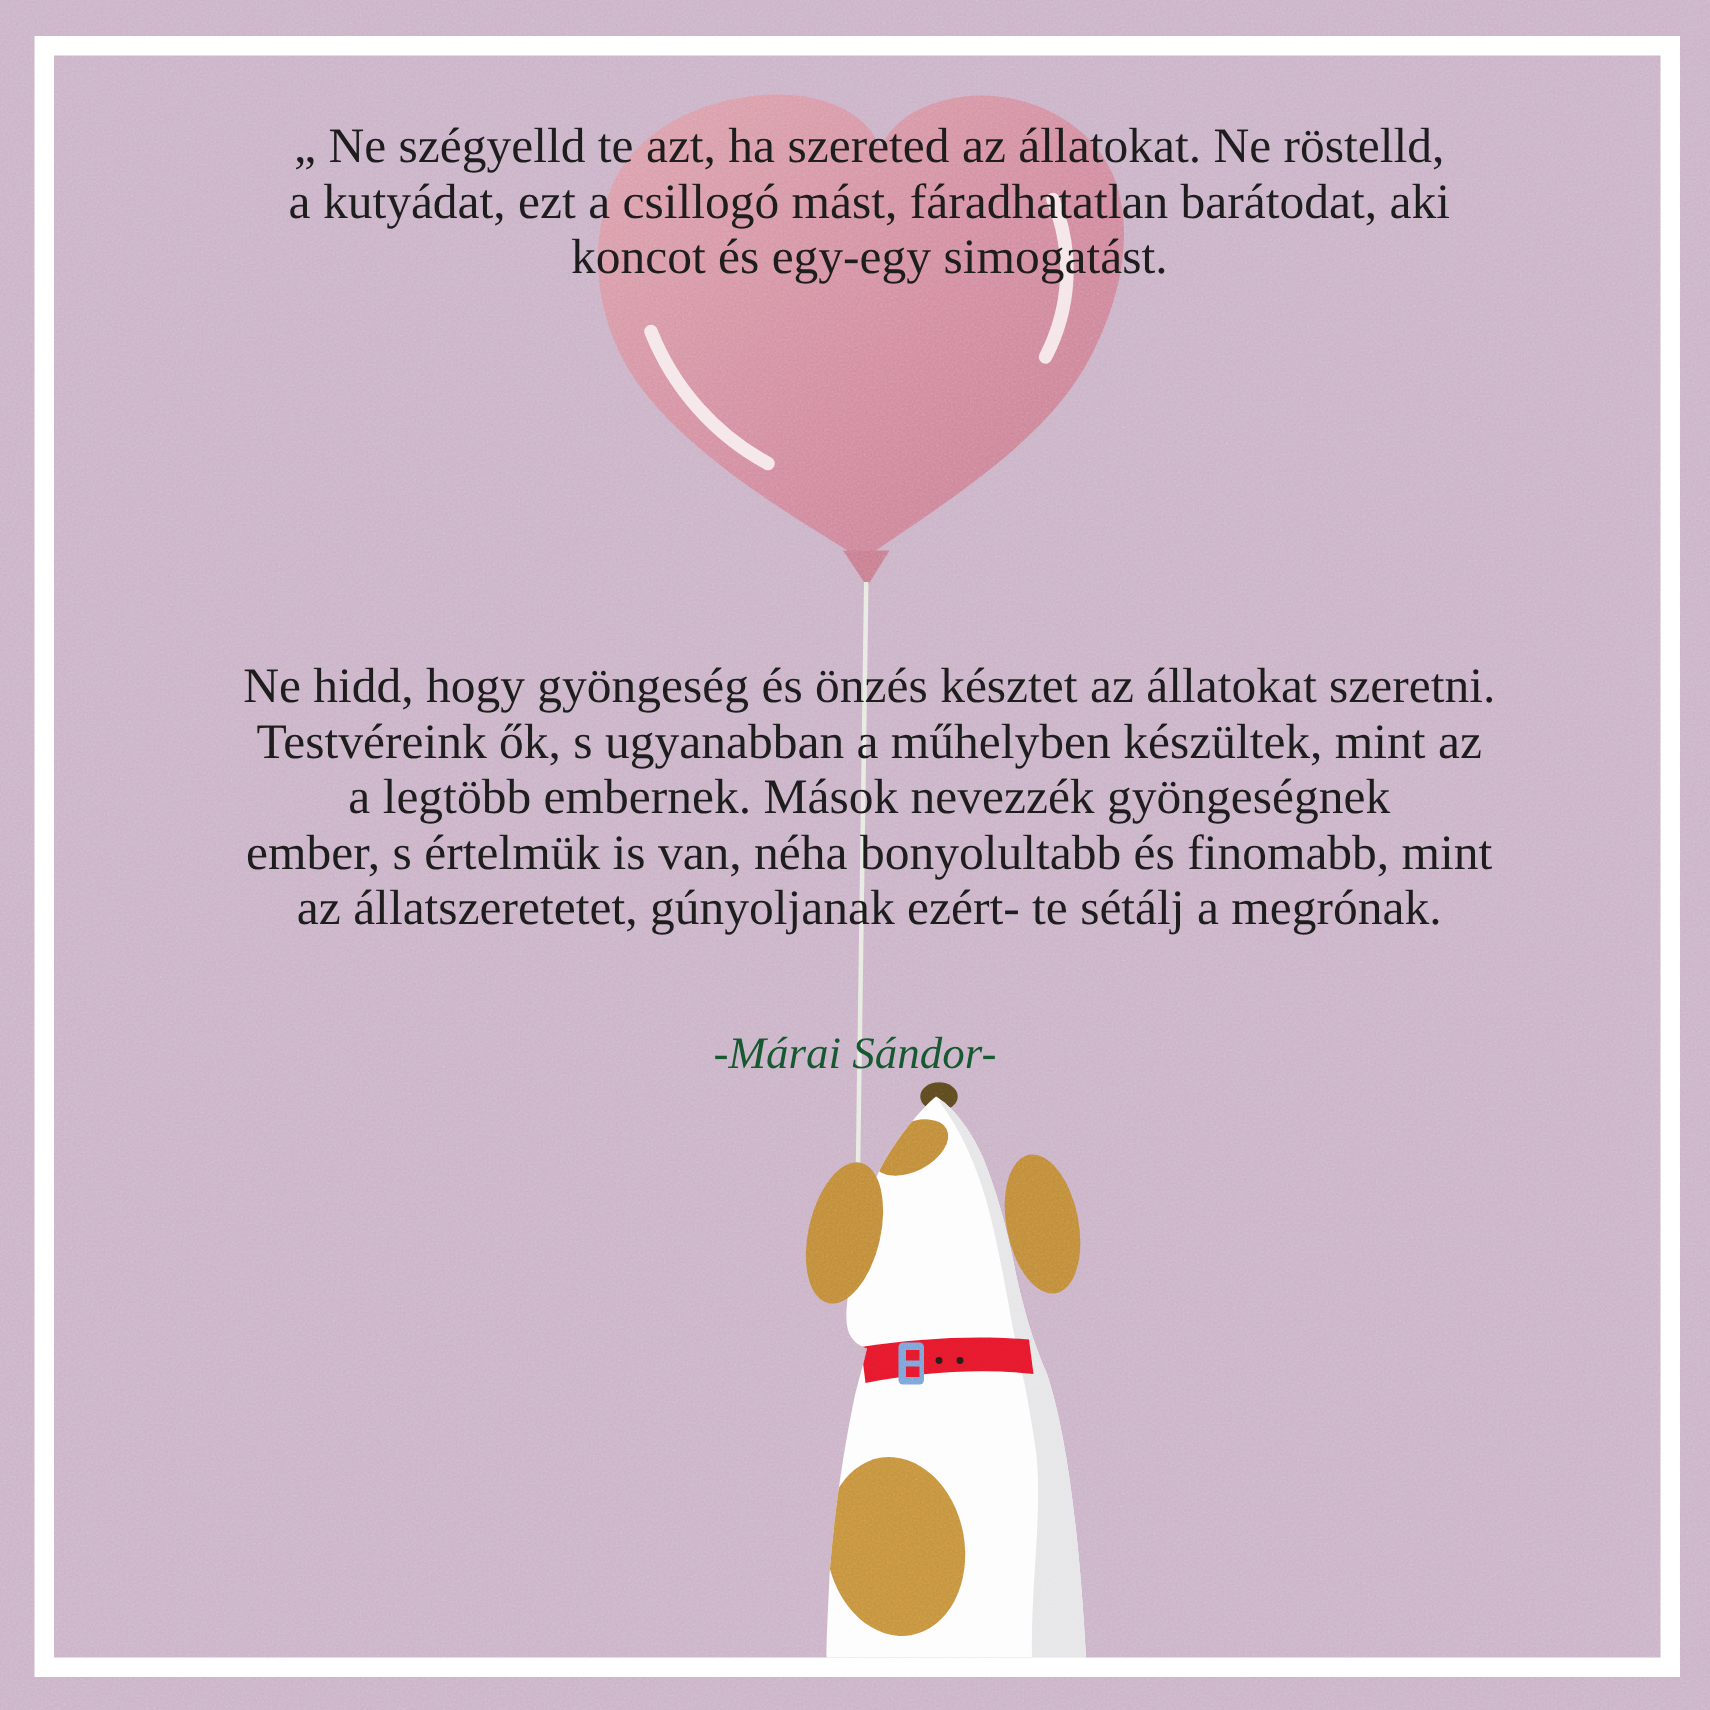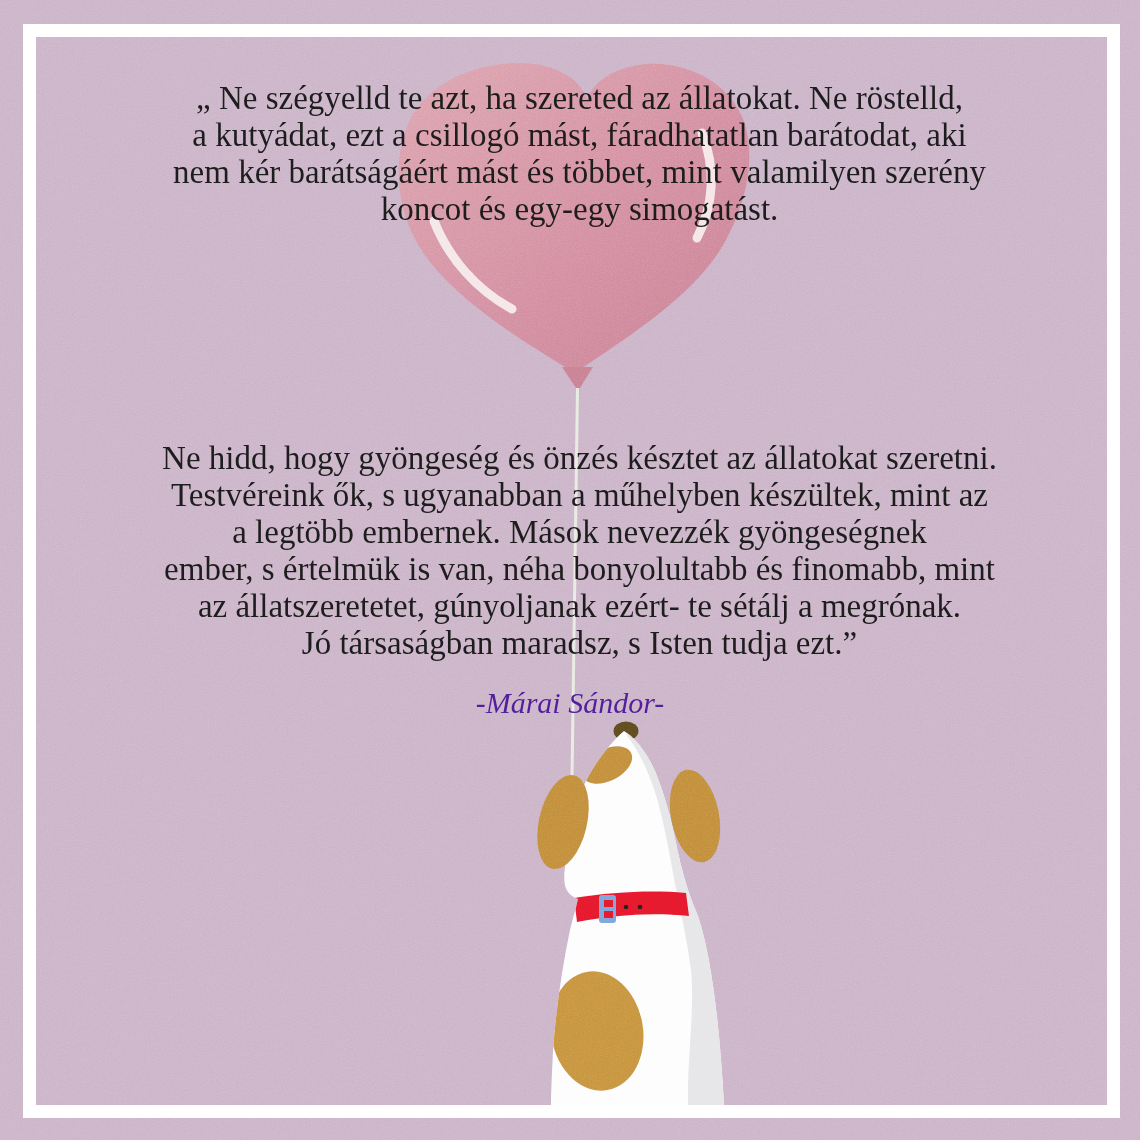--- a/index.html
+++ b/index.html
@@ -7,21 +7,21 @@
           font-family:"Liberation Serif", serif;}
   .art{position:absolute;left:0;top:0;z-index:1;}
   .frame{position:absolute;left:23px;top:24px;right:20px;bottom:22px;
          border:13px solid #ffffff;z-index:3;pointer-events:none;}
   .textlayer{position:absolute;left:0;top:0;width:100%;height:100%;z-index:4;}
   .para{position:absolute;left:0;width:100%;text-align:center;color:#1b1b1b;}
   .para .quote-line{font-size:33px;line-height:37px;white-space:nowrap;padding-left:19px;}
   #p1{top:80px;}
   #p2{top:440px;}
   .attribution{position:absolute;top:684px;left:0;width:100%;text-align:center;
-               font-style:italic;font-size:30px;line-height:37px;color:#4c1d95;white-space:nowrap;}
+               font-style:italic;font-size:30px;line-height:37px;color:#14532d;white-space:nowrap;}
   .noise{position:absolute;left:0;top:0;z-index:6;mix-blend-mode:overlay;pointer-events:none;}
 </style>
 </head>
 <body>
 
 <div class="canvas">
 
   <svg class="art" width="1140" height="1140" viewBox="0 0 1140 1140">
     <defs>
       <linearGradient id="heartGrad" x1="0" y1="0" x2="1" y2="1">
@@ -103,30 +103,28 @@
       <ellipse cx="695" cy="816" rx="24" ry="47" transform="rotate(-11 695 816)" fill="#c18c3c"></ellipse>
     </g>
   </svg>
 
   <div class="frame"></div>
 
   <div class="textlayer">
     <div class="para" id="p1">
       <div class="quote-line">„ Ne szégyelld te azt, ha szereted az állatokat. Ne röstelld,</div>
       <div class="quote-line">a kutyádat, ezt a csillogó mást, fáradhatatlan barátodat, aki</div>
-      <div class="quote-line">nem kér barátságáért mást és többet, mint valamilyen szerény</div>
       <div class="quote-line">koncot és egy-egy simogatást.</div>
     </div>
     <div class="para" id="p2">
       <div class="quote-line">Ne hidd, hogy gyöngeség és önzés késztet az állatokat szeretni.</div>
       <div class="quote-line">Testvéreink ők, s ugyanabban a műhelyben készültek, mint az</div>
       <div class="quote-line">a legtöbb embernek. Mások nevezzék gyöngeségnek</div>
       <div class="quote-line">ember, s értelmük is van, néha bonyolultabb és finomabb, mint</div>
       <div class="quote-line">az állatszeretetet, gúnyoljanak ezért- te sétálj a megrónak.</div>
-      <div class="quote-line">Jó társaságban maradsz, s Isten tudja ezt.”</div>
     </div>
     <div class="attribution">-Márai Sándor-</div>
   </div>
 
   <svg class="noise" width="1140" height="1140" viewBox="0 0 1140 1140">
     <rect width="1140" height="1140" filter="url(#grain2)" opacity="0.3"></rect>
     <filter id="grain2" x="0" y="0" width="100%" height="100%">
       <feTurbulence type="fractalNoise" baseFrequency="0.72" numOctaves="2" stitchTiles="stitch" result="t"></feTurbulence>
       <feColorMatrix in="t" type="saturate" values="0"></feColorMatrix>
     </filter>

